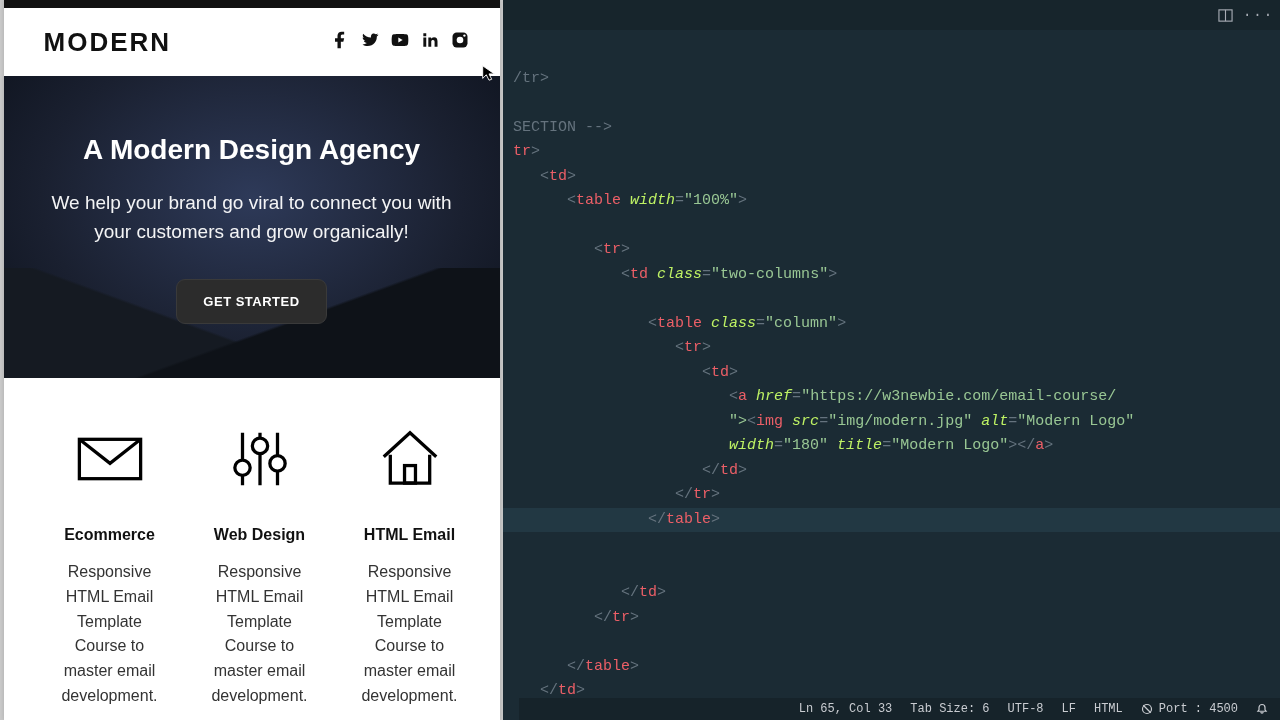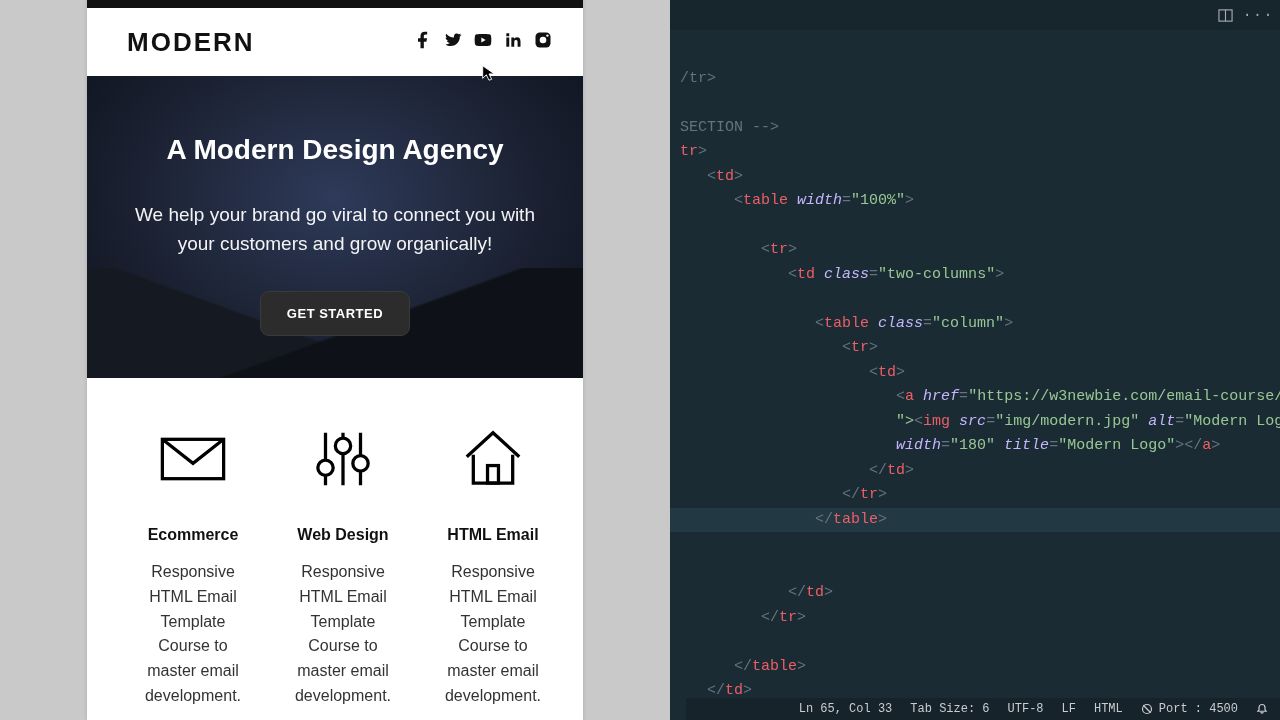--- a/index.html
+++ b/index.html
@@ -1,21 +1,21 @@
 <!DOCTYPE html>
 <html><head>
 <meta charset="utf-8">
 <style>
   * { box-sizing: border-box; margin: 0; padding: 0; }
   html, body { width: 1280px; height: 720px; overflow: hidden; font-family: -apple-system, Helvetica, Arial, sans-serif; }
   body { display: flex; background: #1e2a30; }
 
   
   .preview-pane {
-    width: 670px; height: 720px; background: #c9c9c9; position: relative;
+    width: 503px; height: 720px; background: #c9c9c9; position: relative;
     display: flex; justify-content: center; padding-top: 0;
   }
   .email {
     width: 496px; background: #fff; margin-top: 0; position: relative;
     box-shadow: 0 0 4px rgba(0,0,0,.15);
   }
   .topbar { height: 8px; background: #111; }
   .logo-row {
     height: 68px; display: flex; align-items: center; justify-content: space-between;
     padding: 0 30px 0 40px; background: #fff;
@@ -40,21 +40,21 @@
     radial-gradient(1px 1px at 40px 30px,#9ab 50%,transparent 51%),
     radial-gradient(1px 1px at 120px 80px,#cde 50%,transparent 51%),
     radial-gradient(1px 1px at 300px 40px,#abc 50%,transparent 51%),
     radial-gradient(1px 1px at 220px 140px,#bcd 50%,transparent 51%),
     radial-gradient(1px 1px at 420px 70px,#cde 50%,transparent 51%),
     radial-gradient(1px 1px at 470px 150px,#abc 50%,transparent 51%),
     radial-gradient(1px 1px at 80px 200px,#bcd 50%,transparent 51%),
     radial-gradient(1px 1px at 360px 190px,#abc 50%,transparent 51%);
   }
   .hero-inner{ position:relative; z-index:2; padding-top:58px; }
-  .hero h1{ font-size:28px; font-weight:800; margin-bottom:34px; }
+  .hero h1{ font-size:28px; font-weight:800; margin-bottom:22px; }
   .hero p{ font-size:19px; line-height:1.55; max-width:420px; margin:0 auto 32px; opacity:.95;}
   .cta{
     display:inline-block; background:#2c2c2c; color:#fff; font-weight:700;
     padding:14px 26px; font-size:13px; letter-spacing:.5px; border-radius:9px;
     border:1px solid #3a3a3a;
   }
 
   .features{ display:flex; padding:42px 20px 30px; gap:10px; background:#fff;margin-left:16px;}
   .feat{ flex:1; text-align:center; padding:0 8px;}
   .feat .ic{ height:78px; display:flex; align-items:center; justify-content:center; margin-bottom:28px;}
@@ -86,21 +86,21 @@
   .titlebar .tb-icon{ width:15px; height:15px; display:flex; align-items:center; justify-content:center;}
   .titlebar .dots{ letter-spacing:2px; font-size:14px; line-height:1; }
   .code-area{
     position:absolute; top:30px; bottom:22px; left:0; right:0;
     padding:12px 0 0 0; line-height:24.5px; white-space:pre; overflow:hidden;
   }
   .code-area .line{ padding-left:10px; }
   .hl-line{ background:#223843; display:block; width:100%; }
   .p-grey{ color:#65737e;}     
   .p-red { color:#ec5f67;}     
-  .p-orng{ color:#c4b5fd;}     
+  .p-orng{ color:#bef264;}     
   .p-grn { color:#99c794;}     
 
   .statusbar{
     position:absolute; left:16px; right:0; bottom:0; height:22px;
     background:#16232a; color:#c9ccd1; font-size:12px;
     display:flex; align-items:center; justify-content:flex-end; gap:18px;
     padding:0 12px;
   }
   .statusbar .cell{ display:flex; align-items:center; gap:6px;}
   .statusbar svg{ width:12px; height:12px; stroke:#c9ccd1; fill:none; stroke-width:1.6;}

